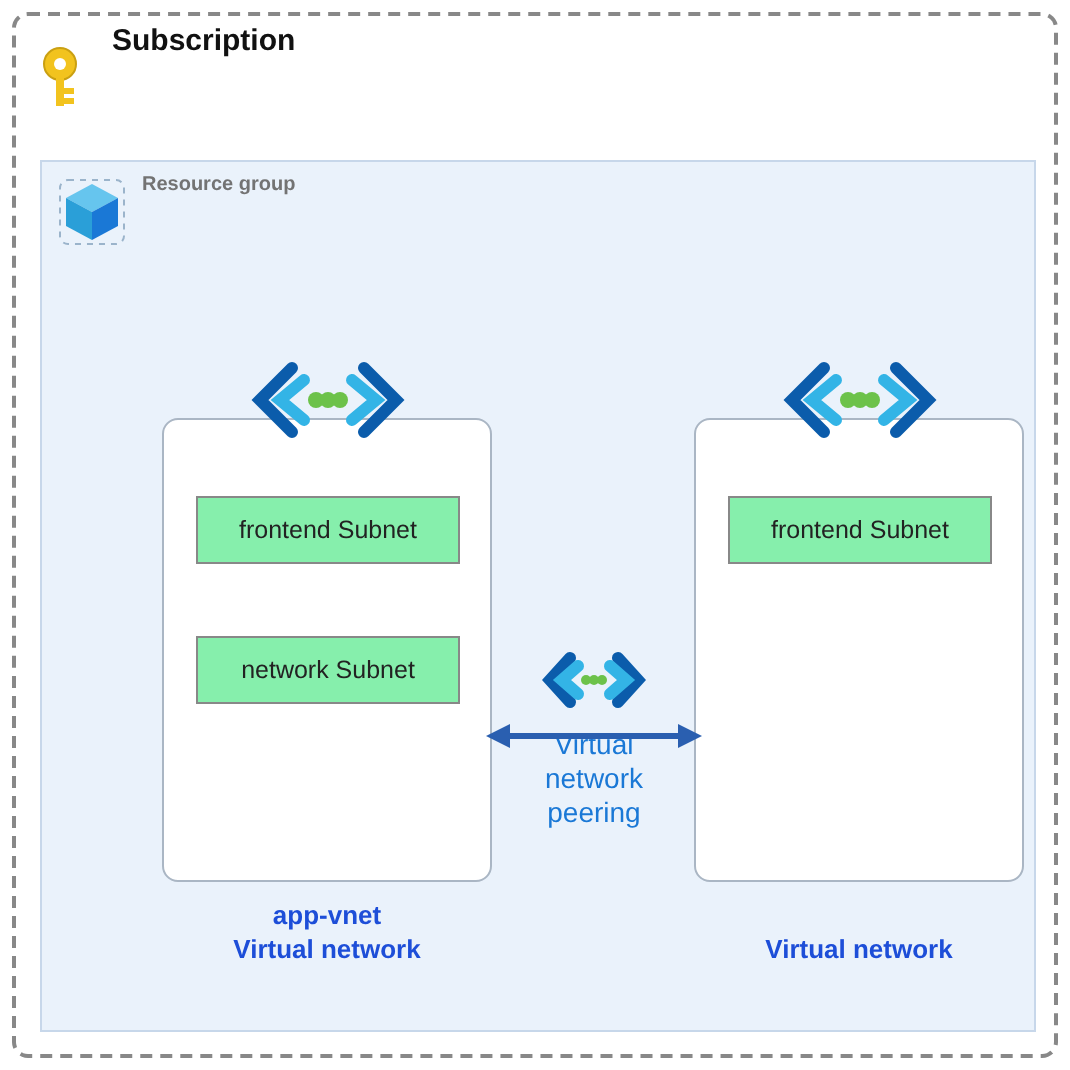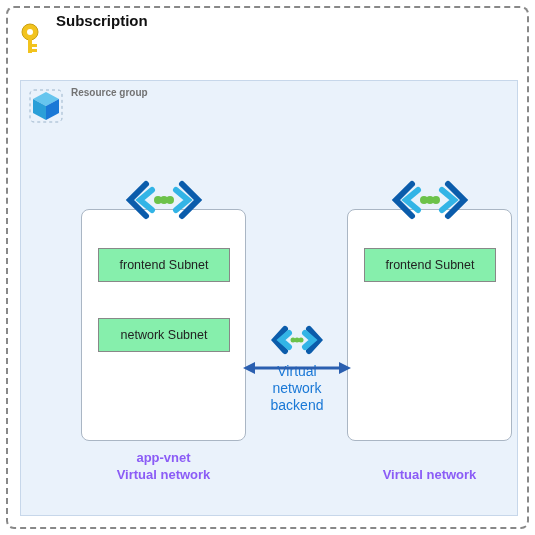--- a/index.html
+++ b/index.html
@@ -26,21 +26,21 @@
   .subnet {
     position: absolute; left: 16px; width: 132px; height: 34px;
     background: #86efac; border: 1px solid #888;
     display: flex; align-items: center; justify-content: center;
     font-size: 12.5px; color: #222;
   }
   .subnet1 { top: 38px; }
   .subnet2 { top: 108px; }
   .vnet-caption {
     position: absolute; bottom: -44px; left: 0; width: 100%;
-    text-align: center; font-weight: 700; font-size: 13px; color: #8b5cf6; line-height: 1.35;
+    text-align: center; font-weight: 700; font-size: 13px; color: #1d4ed8; line-height: 1.35;
   }
   .peering-block { position: absolute; left: 232px; top: 244px; width: 88px; text-align: center; }
   .peering-label { font-size: 14px; color: #1a78d6; line-height: 1.2; margin-top: 4px; }
   .arrow-svg { position: absolute; left: 222px; top: 278px; }
   .vnet-sym-svg circle { fill: #6cc24a; }
   .vnet-sym-svg .chev { fill: none; stroke-width: 6; stroke-linecap: round; }
 </style>
 </head>
 <body>
 
@@ -103,21 +103,21 @@
         <path class="chev" d="M14 4 L4 15 L14 26" stroke="#0b5cab" stroke-width="4"></path>
         <path class="chev" d="M18 8 L10 15 L18 22" stroke="#33b4e6" stroke-width="4"></path>
         <path class="chev" d="M38 4 L48 15 L38 26" stroke="#0b5cab" stroke-width="4"></path>
         <path class="chev" d="M34 8 L42 15 L34 22" stroke="#33b4e6" stroke-width="4"></path>
         <circle cx="22" cy="15" r="2.5"></circle>
           <circle cx="26" cy="15" r="2.5"></circle>
           <circle cx="30" cy="15" r="2.5"></circle>
       </svg>
       <div class="peering-label">
         <span>Virtual network</span><br>
-        <span>backend</span>
+        <span>peering</span>
       </div>
     </div>
 
     <svg class="arrow-svg" width="108" height="18" viewBox="0 0 108 18">
       <line x1="8" y1="9" x2="100" y2="9" stroke="#2a5fb0" stroke-width="3"></line>
       <polygon points="0,9 12,3 12,15" fill="#2a5fb0"></polygon>
       <polygon points="108,9 96,3 96,15" fill="#2a5fb0"></polygon>
     </svg>
 
   </div>

